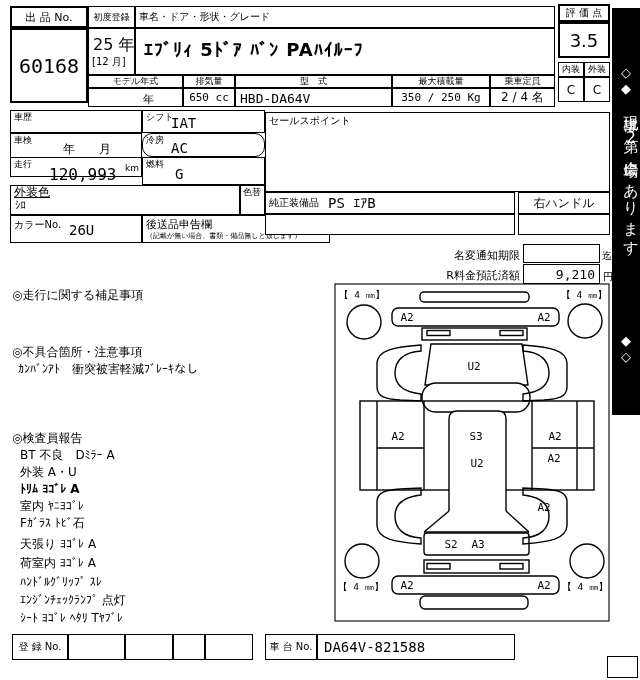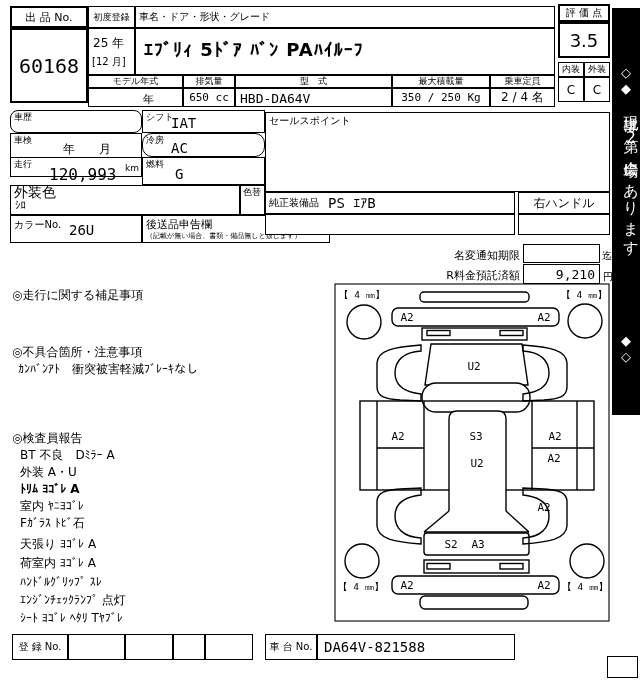--- a/index.html
+++ b/index.html
@@ -26,21 +26,21 @@
 </head>
 <body>
 
 <div class="sheet">
 
   <div class="cell thick ctr" style="left:10px;top:6px;width:78px;height:22px;font-size:11px;">出 品 No.</div>
   <div class="cell thick ctr mono" style="left:10px;top:28px;width:78px;height:75px;font-size:20px;">60168</div>
 
   <div class="cell ctr" style="left:88px;top:6px;width:47px;height:22px;font-size:9px;">初度登録</div>
   <div class="cell" style="left:88px;top:28px;width:47px;height:47px;">
-    <div class="abs nowrap" style="left:4px;top:6px;font-size:12px;">25 年</div>
+    <div class="abs nowrap" style="left:4px;top:6px;font-size:16px;">25 年</div>
     <div class="abs nowrap" style="left:3px;top:26px;font-size:10px;">[12 月]</div>
   </div>
 
   <div class="cell" style="left:135px;top:6px;width:420px;height:22px;">
     <span class="lbl" style="font-size:10px;top:4px;">車名・ドア・形状・グレード</span>
   </div>
   <div class="cell" style="left:135px;top:28px;width:420px;height:47px;">
     <div class="abs nowrap" style="left:8px;top:10px;font-size:18px;font-weight:bold;letter-spacing:1px;">ｴﾌﾞﾘｨ 5ﾄﾞｱ ﾊﾞﾝ PAﾊｲﾙｰﾌ</div>
   </div>
 
@@ -60,21 +60,21 @@
   <div class="cell ctr mono" style="left:392px;top:88px;width:98px;height:19px;font-size:11px;">350 / 250 Kg</div>
   <div class="cell ctr" style="left:490px;top:88px;width:65px;height:19px;font-size:12px;">2 / 4 名</div>
 
   <div class="cell thick ctr" style="left:558px;top:4px;width:52px;height:18px;font-size:10px;">評 価 点</div>
   <div class="cell thick ctr" style="left:558px;top:22px;width:52px;height:36px;font-size:18px;">3.5</div>
   <div class="cell ctr" style="left:558px;top:62px;width:26px;height:15px;font-size:9px;">内装</div>
   <div class="cell ctr" style="left:584px;top:62px;width:26px;height:15px;font-size:9px;">外装</div>
   <div class="cell ctr" style="left:558px;top:77px;width:26px;height:25px;font-size:12px;">C</div>
   <div class="cell ctr" style="left:584px;top:77px;width:26px;height:25px;font-size:12px;">C</div>
 
-  <div class="cell" style="left:10px;top:110px;width:132px;height:23px;border-radius:8px;">
+  <div class="cell" style="left:10px;top:110px;width:132px;height:23px;">
     <span class="lbl">車歴</span>
   </div>
   <div class="cell" style="left:142px;top:110px;width:123px;height:23px;">
     <span class="lbl">シフト</span>
     <div class="abs mono" style="left:28px;top:4px;font-size:14px;">IAT</div>
   </div>
 
   <div class="cell" style="left:10px;top:133px;width:132px;height:28px;">
     <span class="lbl">車検</span>
     <div class="abs nowrap" style="left:52px;top:7px;font-size:12px;">年　　月</div>
@@ -88,21 +88,21 @@
     <span class="lbl">走行</span>
     <div class="abs mono" style="left:38px;top:7px;font-size:16px;">120,993</div>
     <div class="abs" style="left:114px;bottom:3px;font-size:9px;">km</div>
   </div>
   <div class="cell" style="left:142px;top:157px;width:123px;height:28px;">
     <span class="lbl">燃料</span>
     <div class="abs mono" style="left:32px;top:8px;font-size:14px;">G</div>
   </div>
 
   <div class="cell" style="left:10px;top:185px;width:230px;height:30px;">
-    <span class="lbl" style="font-size:14px;">外装色</span>
+    <span class="lbl" style="font-size:12px;text-decoration:underline;">外装色</span>
     <div class="abs" style="left:4px;bottom:2px;font-size:11px;">ｼﾛ</div>
   </div>
   <div class="cell" style="left:240px;top:185px;width:25px;height:30px;">
     <span class="lbl" style="left:2px;font-size:9px;">色替</span>
   </div>
 
   <div class="cell" style="left:10px;top:215px;width:132px;height:28px;">
     <span class="lbl" style="font-size:10px;top:3px;">カラーNo.</span>
     <div class="abs mono" style="left:58px;top:6px;font-size:14px;">26U</div>
   </div>

